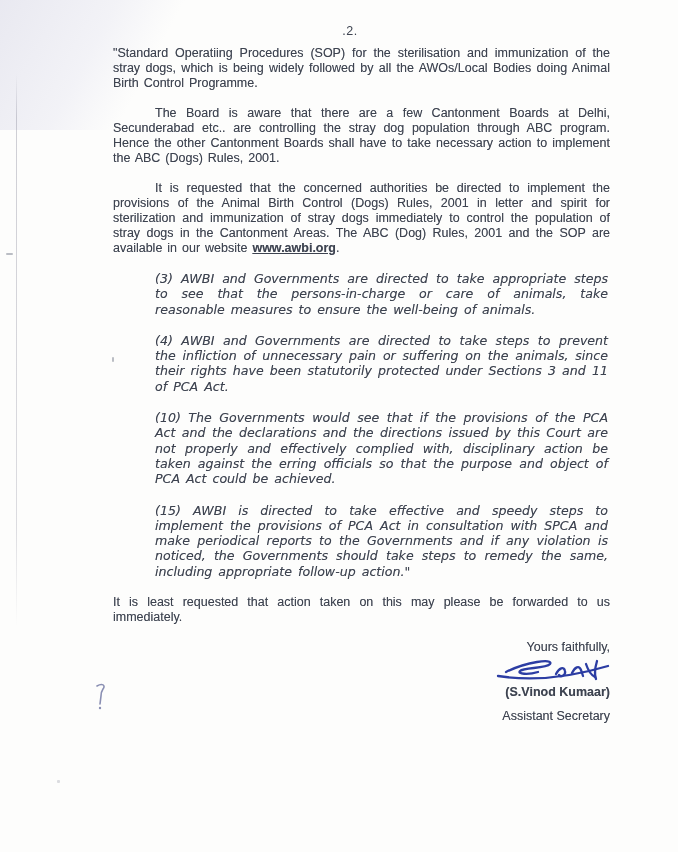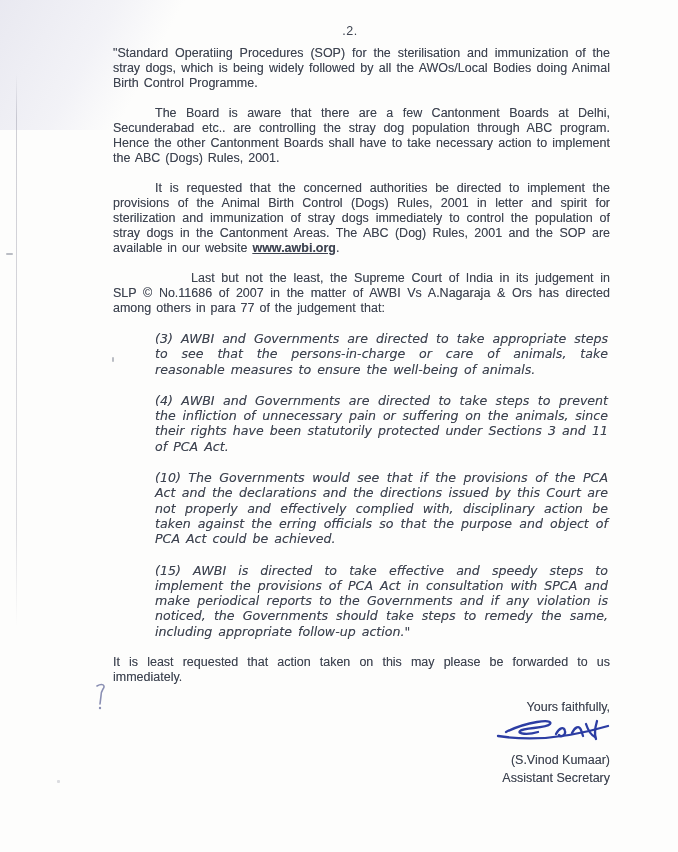--- a/index.html
+++ b/index.html
@@ -62,22 +62,22 @@
   .closing{
     margin-left:-21px;margin-bottom:10px;
     text-align:left;word-spacing:1px;
   }
 
   .sig-block{
     text-align:right;
     margin-top:4px;
   }
   .sig-scribble{display:block;margin:2px -4px 0 auto;}
-  .sig-name{margin-top:8px;}
-  .sig-title{margin-top:3px;}
+  .sig-name{margin-top:0;font-weight:bold;}
+  .sig-title{margin-top:9px;}
 
   .pen-mark{position:absolute;left:92px;top:682px;}
 </style>
 </head>
 <body>
 
 <div class="page">
 
   <div class="corner-shade"></div>
   <div class="edge-line"></div>
@@ -91,21 +91,20 @@
 
     <p class="body">"Standard Operatiing Procedures (SOP) for the sterilisation and immunization of the stray dogs, which is being widely followed by all the AWOs/Local Bodies doing Animal Birth Control Programme.</p>
 
 
     <p class="body indent1">The Board is aware that there are a few Cantonment Boards at Delhi, Secunderabad etc.. are controlling the stray dog population through ABC program. Hence the other Cantonment Boards shall have to take necessary action to implement the ABC (Dogs) Rules, 2001.</p>
 
     <p class="body indent1">
       <span>It is requested that the concerned authorities be directed to implement the provisions of the Animal Birth Control (Dogs) Rules, 2001 in letter and spirit for sterilization and immunization of stray dogs immediately to control the population of stray dogs in the Cantonment Areas. The ABC (Dog) Rules, 2001 and the SOP are available in our website </span><a class="doc-link">www.awbi.org</a><span>.</span>
     </p>
 
-    <p class="body indent2">Last but not the least, the Supreme Court of India in its judgement in SLP © No.11686 of 2007 in the matter of AWBI Vs A.Nagaraja &amp; Ors has directed among others in para 77 of the judgement that:</p>
 
     <p class="quote">(3) AWBI and Governments are directed to take appropriate steps to see that the persons-in-charge or care of animals, take reasonable measures to ensure the well-being of animals.</p>
     <p class="quote">(4) AWBI and Governments are directed to take steps to prevent the infliction of unnecessary pain or suffering on the animals, since their rights have been statutorily protected under Sections 3 and 11 of PCA Act.</p>
     <p class="quote">(10) The Governments would see that if the provisions of the PCA Act and the declarations and the directions issued by this Court are not properly and effectively complied with, disciplinary action be taken against the erring officials so that the purpose and object of PCA Act could be achieved.</p>
     <p class="quote">(15) AWBI is directed to take effective and speedy steps to implement the provisions of PCA Act in consultation with SPCA and make periodical reports to the Governments and if any violation is noticed, the Governments should take steps to remedy the same, including appropriate follow-up action."</p>
 
     <p class="body closing">It is least requested that action taken on this may please be forwarded to us immediately.</p>
 
     <div class="sig-block">
       <div>Yours faithfully,</div>

